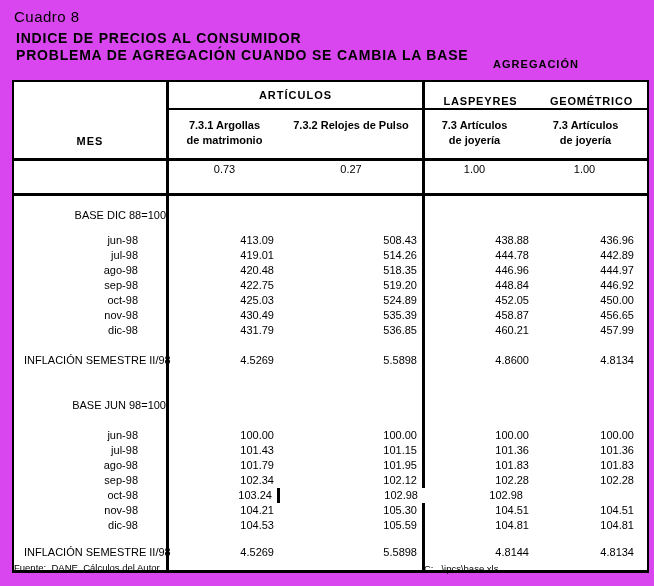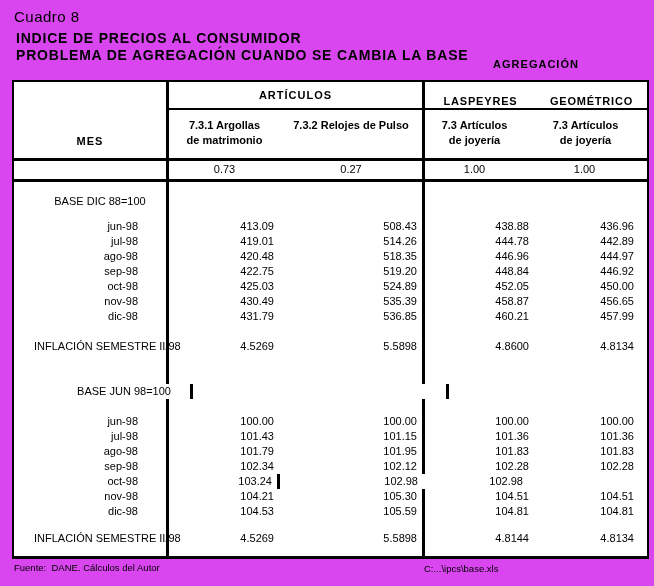--- a/index.html
+++ b/index.html
@@ -23,34 +23,34 @@
   .grp-agr { grid-area:1/4/2/6; border-bottom:2px solid #000; display:flex; flex-direction:column; justify-content:flex-end;gap:24px; }
   .agr-l1 { text-align:center; line-height:14px; letter-spacing:1px; }
   .agr-l2 { display:flex; line-height:13px; letter-spacing:0.8px; }
   .agr-l2 span { flex:1; text-align:center; }
   .h2 { padding-top:8px; text-align:center; line-height:15px; }
   .hc2 { grid-area:2/2/3/3; }
   .hc3 { grid-area:2/3/3/4; border-right:3px solid #000; }
   .hc4 { grid-area:2/4/3/5; padding-right:12px; }
   .hc5 { grid-area:2/5/3/6; padding-right:12px; }
   .grid5 { display:grid; grid-template-columns:155px 111px 145px 111px 1fr; }
-  .wrow { height:21px; border-bottom:3px solid #000; font-size:11px; line-height:17px; }
+  .wrow { height:35px; border-bottom:3px solid #000; font-size:11px; line-height:17px; }
   .wrow .c { text-align:center; }
   .wrow .c4 { padding-right:12px; }
   .wrow .c5 { padding-right:14px; }
   .c1 { border-right:3px solid #000; }
   .c3 { border-right:3px solid #000; }
   .brow { font-size:11px; line-height:15px; }
   .brow .num { text-align:right; }
   .brow .c2 { padding-right:6px; }
   .brow .c3 { padding-right:5px; }
   .brow .c4 { padding-right:7px; }
   .brow .c5 { padding-right:13px; }
   .c1.mes { text-align:right; padding-right:28px; }
-  .c1.slabel { text-align:center; padding-left:20px; white-space:nowrap; overflow:visible; }
+  .c1.slabel { text-align:right; padding-left:10px; white-space:nowrap; overflow:visible; }
   .footer { position:absolute; left:0; top:562px; width:654px; font-size:9.5px; }
   .src { position:absolute; left:14px; top:0; white-space:pre; }
   .path { position:absolute; left:424px; top:1px; white-space:pre; }
 </style>
 </head>
 <body>
 
 <div class="page">
 
   <div class="title">Cuadro 8</div>
@@ -183,21 +183,21 @@
           <div class="c c4 num">4.8600</div>
           <div class="c c5 num">4.8134</div>
         </div>
         <div class="grid5 brow" style="height: 30px;">
           <div class="c c1 "></div>
           <div class="c c2 num"></div>
           <div class="c c3 num"></div>
           <div class="c c4 num"></div>
           <div class="c c5 num"></div>
         </div>
-        <div class="grid5 brow" style="height: 15px; margin-left: 24px;">
+        <div class="grid5 brow" style="height: 15px;">
           <div class="c c1 slabel">BASE JUN 98=100</div>
           <div class="c c2 num"></div>
           <div class="c c3 num"></div>
           <div class="c c4 num"></div>
           <div class="c c5 num"></div>
         </div>
         <div class="grid5 brow" style="height: 15px;">
           <div class="c c1 "></div>
           <div class="c c2 num"></div>
           <div class="c c3 num"></div>

